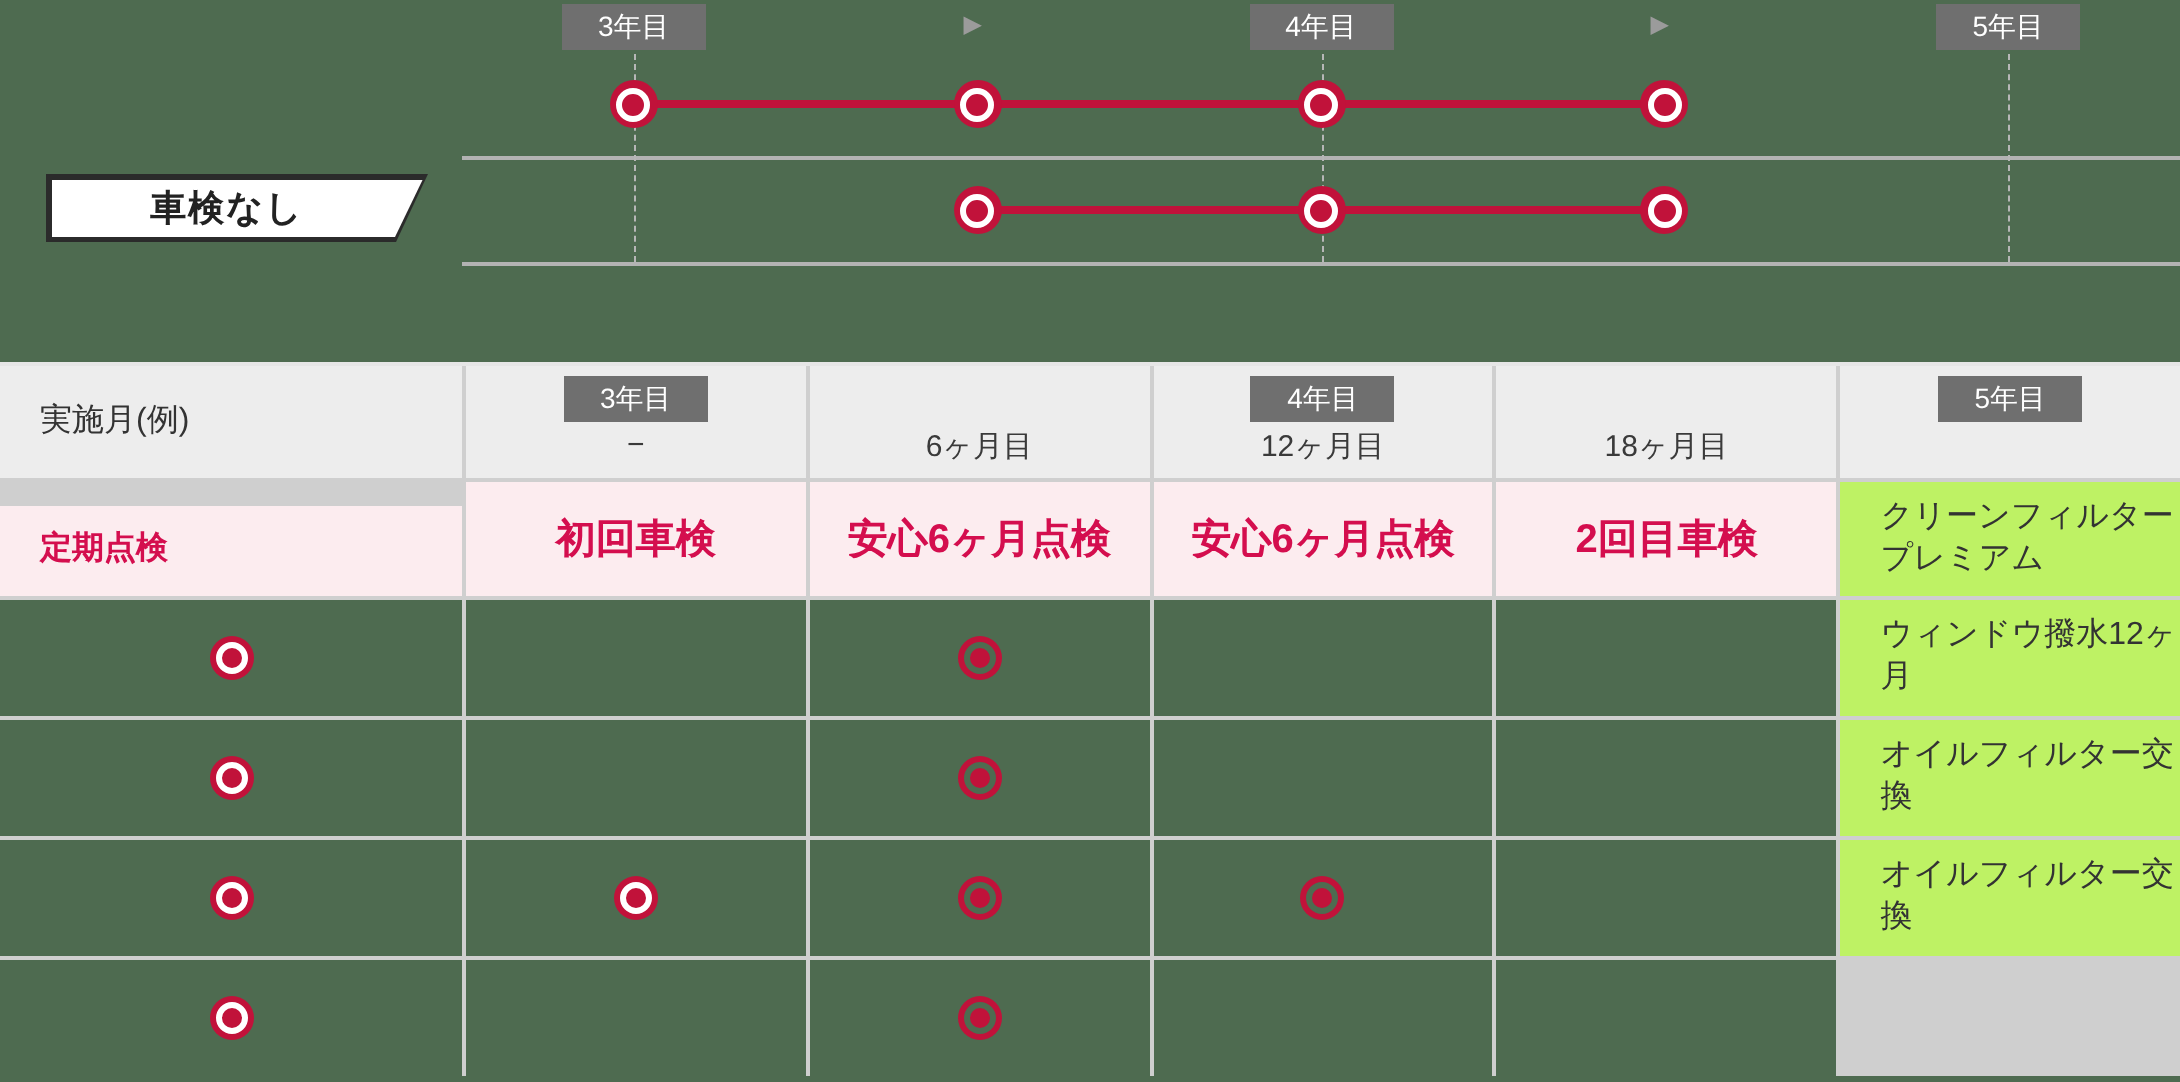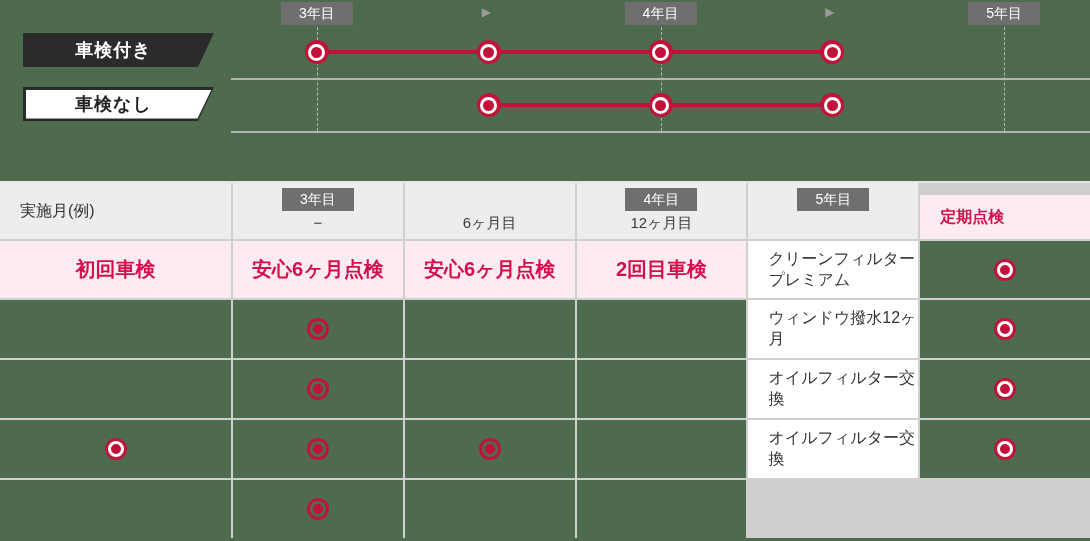--- a/index.html
+++ b/index.html
@@ -42,21 +42,21 @@
   
   #maint-table{
     position:absolute;left:0;top:181px;width:1090px;
     display:grid;grid-template-columns:231px repeat(5,1fr);
     grid-template-rows:56px 57px 58px 58px 58px 58px;
     gap:2px;background:#cfcfcf;border-top:2px solid #e6e6e6;
   }
   .cell{position:relative;box-sizing:border-box;}
   .lbl-cell{
     display:flex;align-items:center;padding-left:20px;
-    font-size:16px;color:#333333;background:#ffffff;line-height:1.3;
+    font-size:16px;color:#333333;background:#bef264;line-height:1.3;
   }
   .lbl-cell.hdr{background:#ededed;}
   .lbl-cell.pink{background:#fcecef;color:#d40e4e;font-weight:bold;margin-top:12px;}
   .svc-label{white-space:pre-line;}
   .header-cell{background:#ededed;}
   .tbl-year-badge{
     position:absolute;top:5px;left:50%;transform:translateX(-50%);
     width:72px;height:23px;background:#6f6f6f;color:#ffffff;font-size:14px;
     display:flex;align-items:center;justify-content:center;
   }
@@ -80,25 +80,20 @@
 </style>
 </head>
 <body>
 
 <div id="stage">
 
   <div id="timeline-layer">
     <div class="tl-sep" style="top:78px"></div>
     <div class="tl-sep" style="top:131px"></div>
 
-    <div class="plan-badge" style="top:33px">
-      <div class="shape">
-        <span class="plan-label light-text">車検付き</span>
-      </div>
-    </div>
 
     <div class="plan-badge" style="top:87px">
       <div class="shape"></div>
       <div class="shape inner">
         <span class="plan-label dark-text">車検なし</span>
       </div>
     </div>
   <div class="vdash" style="left: 316.9px;"></div>
       <div class="year-badge" style="left: 280.9px;">3年目</div>
       <div class="vdash" style="left: 660.5px;"></div>
@@ -123,20 +118,23 @@
       <div class="cell header-cell">
         <span class="tbl-year-badge">3年目</span>
         <span class="month-label">−</span>
       </div>
       <div class="cell header-cell">
         <span class="month-label">6ヶ月目</span>
       </div>
       <div class="cell header-cell">
         <span class="tbl-year-badge">4年目</span>
         <span class="month-label">12ヶ月目</span>
+      </div>
+      <div class="cell header-cell">
+        <span class="month-label">18ヶ月目</span>
       </div>
       <div class="cell header-cell">
         <span class="tbl-year-badge">5年目</span>
       </div>
       <div class="cell lbl-cell pink">定期点検</div>
       <div class="cell pink-cell">初回車検</div>
       <div class="cell pink-cell">安心6ヶ月点検</div>
       <div class="cell pink-cell">安心6ヶ月点検</div>
       <div class="cell pink-cell">2回目車検</div>
       <div class="cell lbl-cell">

